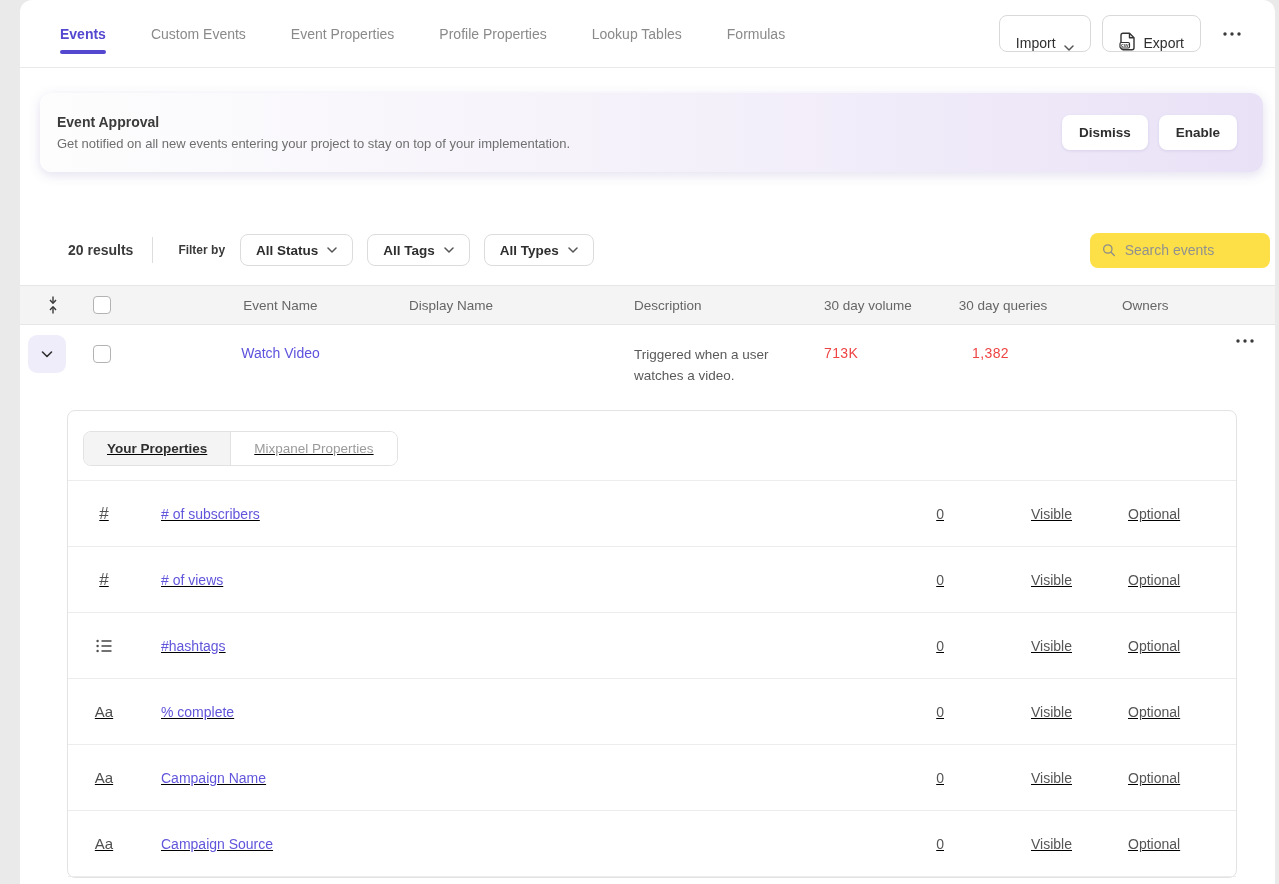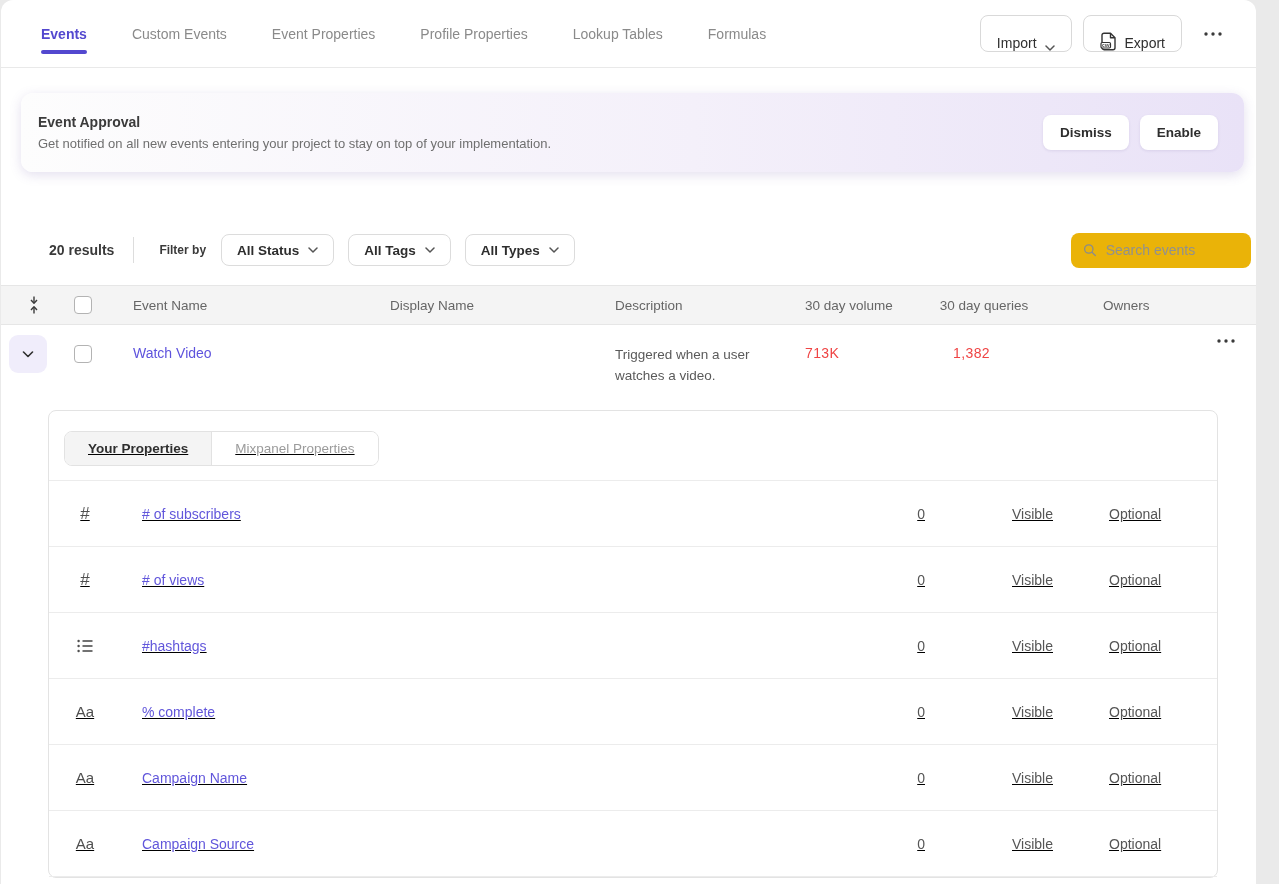--- a/index.html
+++ b/index.html
@@ -1,18 +1,18 @@
 <!DOCTYPE html>
 <html><head>
 <meta charset="utf-8">
 <style>
   * { margin:0; padding:0; box-sizing:border-box; }
   html,body { width:1279px; height:884px; overflow:hidden; background:#eaeaea;
               font-family:"Liberation Sans", sans-serif; }
-  .card { position:absolute; left:1px; top:0; width:1255px; height:884px;
+  .card { position:absolute; left:20px; top:0; width:1255px; height:884px;
           background:#fff; border-radius:12px 12px 0 0; }
 
   
   .tabbar { display:flex; align-items:center; height:68px; padding:0 28px 0 40px;
             border-bottom:1px solid #e9e9e9; }
   .tabs { display:flex; gap:45px; align-items:center; }
   .tab { font-size:14px; color:#8a8a8a; position:relative; cursor:pointer; white-space:nowrap; }
   .tab.active { color:#5348cf; font-weight:700; }
   .tab .underline { display:none; }
   .tab.active .underline { display:block; position:absolute; left:0; right:0;
@@ -38,33 +38,33 @@
 
   
   .filter-row { display:flex; align-items:center; margin-top:60px; padding:0 5px 0 48px; height:36px; }
   .results { font-size:14px; font-weight:600; color:#3a3a3a; }
   .vdiv { width:1px; height:26px; background:#ddd; margin:0 25px 0 19px; }
   .filter-by { font-size:12px; font-weight:600; color:#3a3a3a; margin-right:15px; }
   .dd { display:flex; align-items:center; gap:9px; height:32px; padding:0 15px;
         border:1px solid #dcdcdc; border-radius:8px; background:#fff; font-size:13.5px;
         font-weight:600; color:#2e2e2e; margin-right:14px; font-family:inherit; cursor:pointer; }
   .search { margin-left:auto; display:flex; align-items:center; gap:9px; width:180px; height:35px;
-            background:#eab308; border-radius:8px; padding:0 12px; }
+            background:#fde047; border-radius:8px; padding:0 12px; }
   .search input { border:none; background:transparent; outline:none; font-size:14px;
                   color:#444; width:100%; font-family:inherit; }
   .search input::placeholder { color:#909090; }
 
   
   .thead { display:flex; align-items:center; height:40px; margin-top:17px; background:#f4f4f4;
            border-top:1px solid #e6e6e6; border-bottom:1px solid #e6e6e6;
            font-size:13.5px; color:#666; }
   .c-exp   { width:65px; }
   .thead .c-exp { display:flex; justify-content:center; }
   .c-check { width:67px; }
-  .c-name  { width:257px; }
+  .c-name  { width:257px;text-align:center; }
   .c-disp  { width:225px; }
   .c-desc  { width:190px; }
   .c-vol   { width:108px; }
   .c-q     { width:142px; text-align:center; }
   .c-own   { flex:1; padding-left:48px; }
   .c-more  { width:60px; display:flex; justify-content:center; }
   .checkbox { width:18px; height:18px; border:1.5px solid #b3b3b3; border-radius:4px;
               background:#fff; margin-left:8px; cursor:pointer; }
 
   .trow { display:flex; align-items:flex-start; height:85px; background:#fff; }

